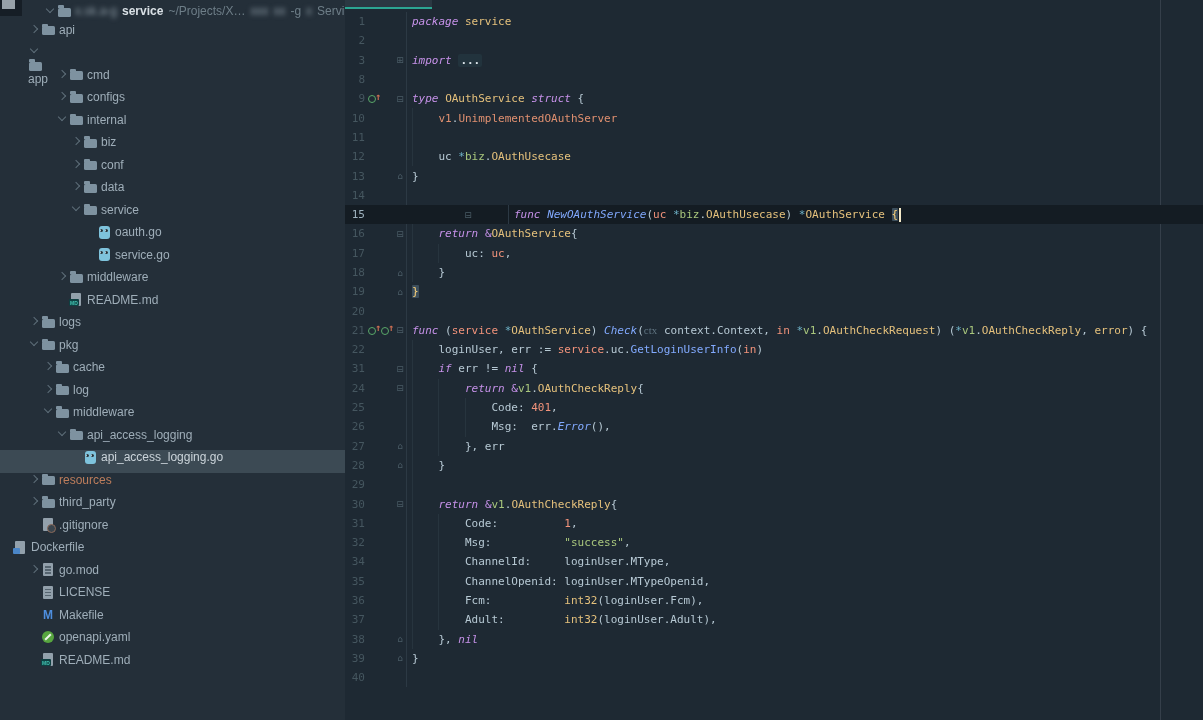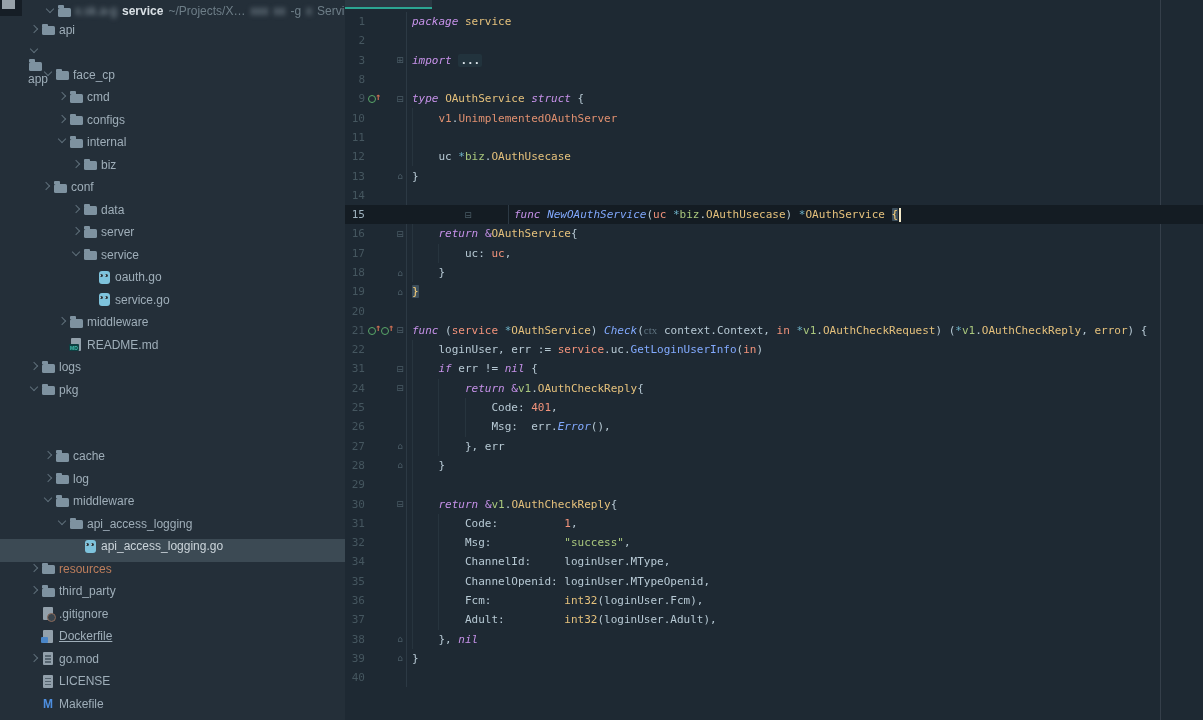--- a/index.html
+++ b/index.html
@@ -99,158 +99,144 @@
         </span>
         <span>api</span>
       </div>
       <div class="tr-row" style="padding-left: 28px; flex-direction: column;">
         <span class="chev open"></span>
         <span class="iwrap">
           <span class="ico-folder"></span>
         </span>
         <span>app</span>
       </div>
+      <div class="tr-row" style="padding-left: 56px;">
+        <span class="chev"></span>
+        <span class="iwrap">
+          <span class="ico-folder"></span>
+        </span>
+        <span>cmd</span>
+      </div>
+      <div class="tr-row" style="padding-left: 56px;">
+        <span class="chev"></span>
+        <span class="iwrap">
+          <span class="ico-folder"></span>
+        </span>
+        <span>configs</span>
+      </div>
+      <div class="tr-row" style="padding-left: 56px;">
+        <span class="chev open"></span>
+        <span class="iwrap">
+          <span class="ico-folder"></span>
+        </span>
+        <span>internal</span>
+      </div>
+      <div class="tr-row" style="padding-left: 70px;">
+        <span class="chev"></span>
+        <span class="iwrap">
+          <span class="ico-folder"></span>
+        </span>
+        <span>biz</span>
+      </div>
+      <div class="tr-row" style="padding-left: 70px;">
+        <span class="chev"></span>
+        <span class="iwrap">
+          <span class="ico-folder"></span>
+        </span>
+        <span>conf</span>
+      </div>
+      <div class="tr-row" style="padding-left: 70px;">
+        <span class="chev"></span>
+        <span class="iwrap">
+          <span class="ico-folder"></span>
+        </span>
+        <span>data</span>
+      </div>
+      <div class="tr-row" style="padding-left: 70px;">
+        <span class="chev open"></span>
+        <span class="iwrap">
+          <span class="ico-folder"></span>
+        </span>
+        <span>service</span>
+      </div>
+      <div class="tr-row" style="padding-left: 84px;">
+        <span class="spacer13"></span>
+        <span class="iwrap">
+          <span class="ico-go"></span>
+        </span>
+        <span>oauth.go</span>
+      </div>
+      <div class="tr-row" style="padding-left: 84px;">
+        <span class="spacer13"></span>
+        <span class="iwrap">
+          <span class="ico-go"></span>
+        </span>
+        <span>service.go</span>
+      </div>
+      <div class="tr-row" style="padding-left: 56px;">
+        <span class="chev"></span>
+        <span class="iwrap">
+          <span class="ico-folder"></span>
+        </span>
+        <span>middleware</span>
+      </div>
+      <div class="tr-row" style="padding-left: 56px;">
+        <span class="spacer13"></span>
+        <span class="iwrap">
+          <span class="ico-page md"></span>
+        </span>
+        <span>README.md</span>
+      </div>
+      <div class="tr-row" style="padding-left: 28px;">
+        <span class="chev"></span>
+        <span class="iwrap">
+          <span class="ico-folder"></span>
+        </span>
+        <span>logs</span>
+      </div>
+      <div class="tr-row" style="padding-left: 28px;">
+        <span class="chev open"></span>
+        <span class="iwrap">
+          <span class="ico-folder"></span>
+        </span>
+        <span>pkg</span>
+      </div>
       <div class="tr-row" style="padding-left: 42px;">
-        <span class="chev open"></span>
-        <span class="iwrap">
-          <span class="ico-folder"></span>
-        </span>
-        <span>face_cp</span>
-      </div>
-      <div class="tr-row" style="padding-left: 56px;">
-        <span class="chev"></span>
-        <span class="iwrap">
-          <span class="ico-folder"></span>
-        </span>
-        <span>cmd</span>
-      </div>
-      <div class="tr-row" style="padding-left: 56px;">
-        <span class="chev"></span>
-        <span class="iwrap">
-          <span class="ico-folder"></span>
-        </span>
-        <span>configs</span>
-      </div>
-      <div class="tr-row" style="padding-left: 56px;">
-        <span class="chev open"></span>
-        <span class="iwrap">
-          <span class="ico-folder"></span>
-        </span>
-        <span>internal</span>
-      </div>
-      <div class="tr-row" style="padding-left: 70px;">
-        <span class="chev"></span>
-        <span class="iwrap">
-          <span class="ico-folder"></span>
-        </span>
-        <span>biz</span>
-      </div>
-      <div class="tr-row" style="padding-left: 40px;">
-        <span class="chev"></span>
-        <span class="iwrap">
-          <span class="ico-folder"></span>
-        </span>
-        <span>conf</span>
-      </div>
-      <div class="tr-row" style="padding-left: 70px;">
-        <span class="chev"></span>
-        <span class="iwrap">
-          <span class="ico-folder"></span>
-        </span>
-        <span>data</span>
-      </div>
-      <div class="tr-row" style="padding-left: 70px;">
-        <span class="chev"></span>
-        <span class="iwrap">
-          <span class="ico-folder"></span>
-        </span>
-        <span>server</span>
-      </div>
-      <div class="tr-row" style="padding-left: 70px;">
-        <span class="chev open"></span>
-        <span class="iwrap">
-          <span class="ico-folder"></span>
-        </span>
-        <span>service</span>
-      </div>
-      <div class="tr-row" style="padding-left: 84px;">
+        <span class="chev"></span>
+        <span class="iwrap">
+          <span class="ico-folder"></span>
+        </span>
+        <span>cache</span>
+      </div>
+      <div class="tr-row" style="padding-left: 42px;">
+        <span class="chev"></span>
+        <span class="iwrap">
+          <span class="ico-folder"></span>
+        </span>
+        <span>log</span>
+      </div>
+      <div class="tr-row" style="padding-left: 42px;">
+        <span class="chev open"></span>
+        <span class="iwrap">
+          <span class="ico-folder"></span>
+        </span>
+        <span>middleware</span>
+      </div>
+      <div class="tr-row" style="padding-left: 56px;">
+        <span class="chev open"></span>
+        <span class="iwrap">
+          <span class="ico-folder"></span>
+        </span>
+        <span>api_access_logging</span>
+      </div>
+      <div class="tr-row sel" style="padding-left: 70px;">
         <span class="spacer13"></span>
         <span class="iwrap">
           <span class="ico-go"></span>
         </span>
-        <span>oauth.go</span>
-      </div>
-      <div class="tr-row" style="padding-left: 84px;">
-        <span class="spacer13"></span>
-        <span class="iwrap">
-          <span class="ico-go"></span>
-        </span>
-        <span>service.go</span>
-      </div>
-      <div class="tr-row" style="padding-left: 56px;">
-        <span class="chev"></span>
-        <span class="iwrap">
-          <span class="ico-folder"></span>
-        </span>
-        <span>middleware</span>
-      </div>
-      <div class="tr-row" style="padding-left: 56px;">
-        <span class="spacer13"></span>
-        <span class="iwrap">
-          <span class="ico-page md"></span>
-        </span>
-        <span>README.md</span>
-      </div>
-      <div class="tr-row" style="padding-left: 28px;">
-        <span class="chev"></span>
-        <span class="iwrap">
-          <span class="ico-folder"></span>
-        </span>
-        <span>logs</span>
-      </div>
-      <div class="tr-row" style="padding-left: 28px;">
-        <span class="chev open"></span>
-        <span class="iwrap">
-          <span class="ico-folder"></span>
-        </span>
-        <span>pkg</span>
-      </div>
-      <div class="tr-row" style="padding-left: 42px; margin-top: 44px;">
-        <span class="chev"></span>
-        <span class="iwrap">
-          <span class="ico-folder"></span>
-        </span>
-        <span>cache</span>
-      </div>
-      <div class="tr-row" style="padding-left: 42px;">
-        <span class="chev"></span>
-        <span class="iwrap">
-          <span class="ico-folder"></span>
-        </span>
-        <span>log</span>
-      </div>
-      <div class="tr-row" style="padding-left: 42px;">
-        <span class="chev open"></span>
-        <span class="iwrap">
-          <span class="ico-folder"></span>
-        </span>
-        <span>middleware</span>
-      </div>
-      <div class="tr-row" style="padding-left: 56px;">
-        <span class="chev open"></span>
-        <span class="iwrap">
-          <span class="ico-folder"></span>
-        </span>
-        <span>api_access_logging</span>
-      </div>
-      <div class="tr-row sel" style="padding-left: 70px;">
-        <span class="spacer13"></span>
-        <span class="iwrap">
-          <span class="ico-go"></span>
-        </span>
         <span>api_access_logging.go</span>
       </div>
       <div class="tr-row" style="padding-left: 28px;">
         <span class="chev"></span>
         <span class="iwrap">
           <span class="ico-folder"></span>
         </span>
         <span style="color: rgb(190, 126, 92);">resources</span>
       </div>
       <div class="tr-row" style="padding-left: 28px;">
@@ -260,21 +246,21 @@
         </span>
         <span>third_party</span>
       </div>
       <div class="tr-row" style="padding-left: 28px;">
         <span class="spacer13"></span>
         <span class="iwrap">
           <span class="ico-page git"></span>
         </span>
         <span>.gitignore</span>
       </div>
-      <div class="tr-row" style="padding-left: 28px; text-decoration: underline;">
+      <div class="tr-row" style="">
         <span class="spacer13"></span>
         <span class="iwrap">
           <span class="ico-page docker"></span>
         </span>
         <span>Dockerfile</span>
       </div>
       <div class="tr-row" style="padding-left: 28px;">
         <span class="chev"></span>
         <span class="iwrap">
           <span class="ico-page lines"></span>

